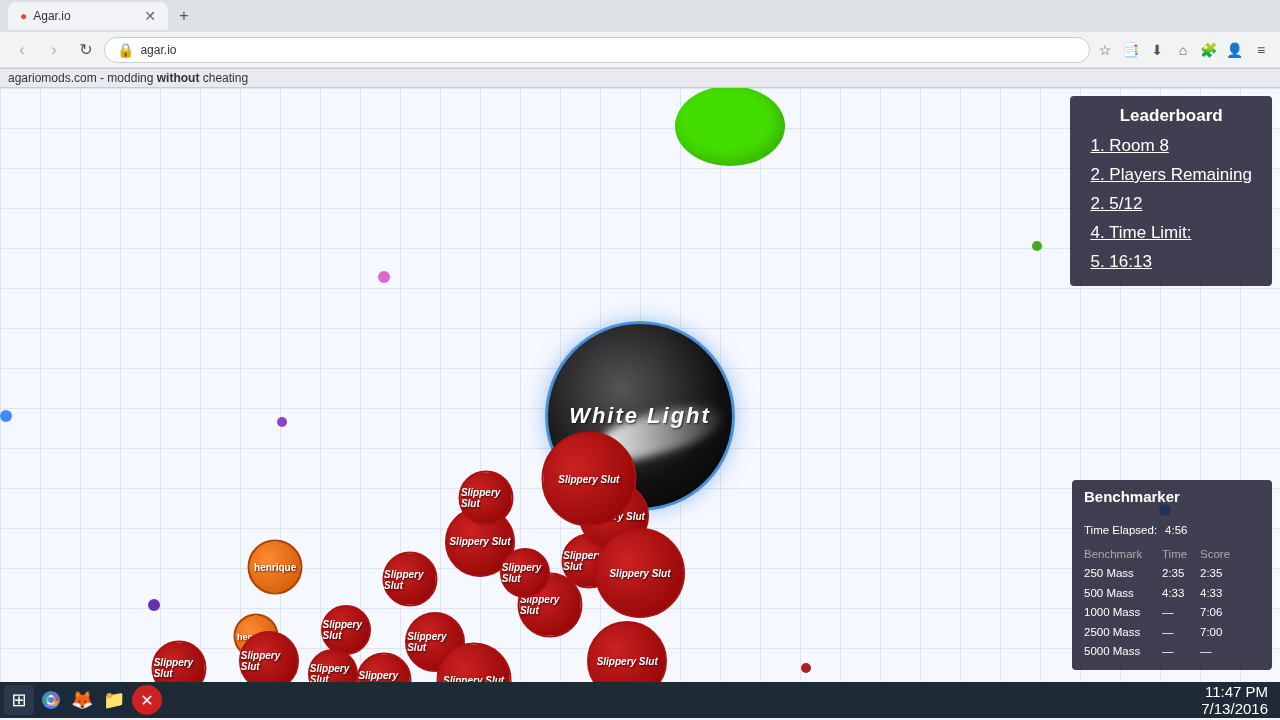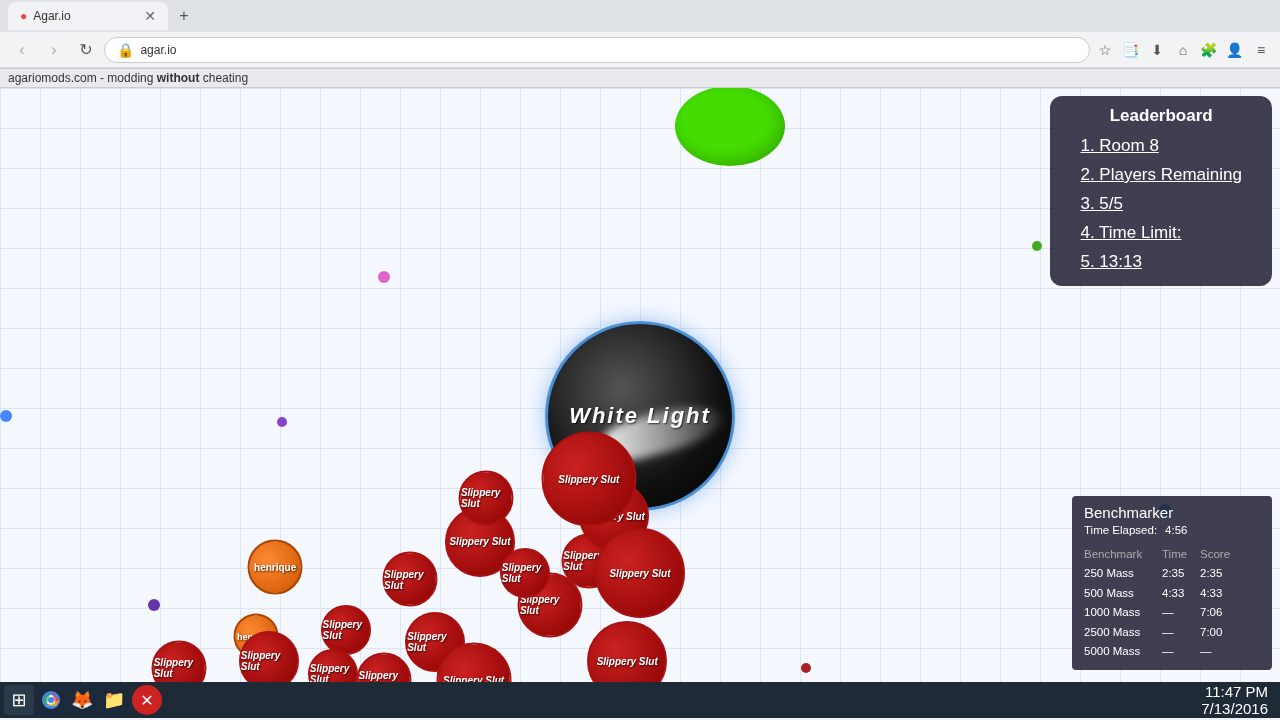--- a/index.html
+++ b/index.html
@@ -201,22 +201,22 @@
       text-align: right;
     }
 
     
     .leaderboard {
       position: absolute;
       top: 8px;
       right: 8px;
       background: rgba(30,30,50,0.85);
       color: white;
-      padding: 10px 30px;
-      border-radius: 12px;
+      padding: 10px 20px;
+      border-radius: 4px;
       min-width: 180px;
       font-size: 13px;
     }
     .leaderboard-title {
       font-size: 17px;
       font-weight: bold;
       margin-bottom: 6px;
       text-align: center;
     }
     .leaderboard-item {
@@ -232,22 +232,22 @@
       right: 8px;
       background: rgba(30,30,50,0.85);
       color: white;
       padding: 8px 12px;
       border-radius: 4px;
       min-width: 200px;
       font-size: 12px;
     }
     .benchmarker-title {
       font-size: 15px;
-      font-weight: normal;
-      margin-bottom: 0;
+      font-weight: bold;
+      margin-bottom: 16px;
     }
     .bench-row {
       display: flex;
       gap: 8px;
       line-height: 1.7;
       font-size: 11.5px;
     }
     .bench-row span:first-child { min-width: 70px; }
     .bench-row span { min-width: 30px; }
 
@@ -416,27 +416,27 @@
 
   <div class="leaderboard">
     <div class="leaderboard-title">Leaderboard</div>
     <div class="leaderboard-item">
       <span>1. Room 8</span>
     </div>
     <div class="leaderboard-item">
       <span>2. Players Remaining</span>
     </div>
     <div class="leaderboard-item">
-      <span>3. 5/5</span>
+      <span>2. 5/12</span>
     </div>
     <div class="leaderboard-item">
       <span>4. Time Limit:</span>
     </div>
     <div class="leaderboard-item">
-      <span>5. 13:13</span>
+      <span>5. 16:13</span>
     </div>
   </div>
 
   <div class="benchmarker">
     <div class="benchmarker-title">Benchmarker</div>
     <div class="bench-row">
       <span>Time Elapsed:</span>
       <span>4:56</span>
     </div>
     <div class="bench-row" style="color:#aaa; margin-top:4px;">

